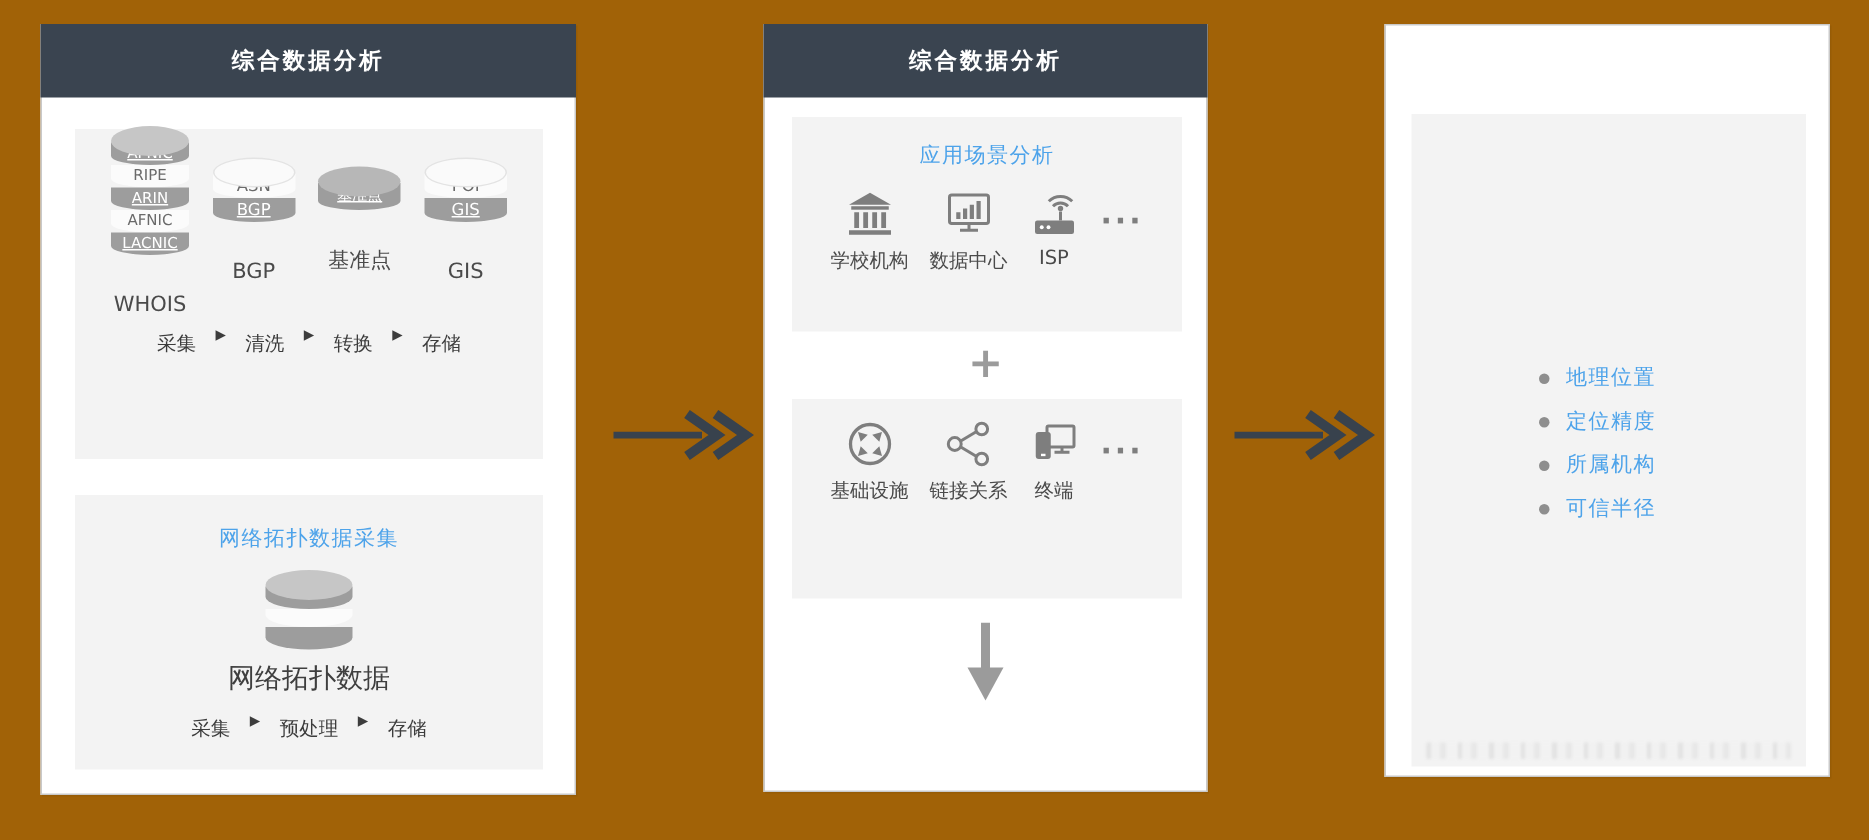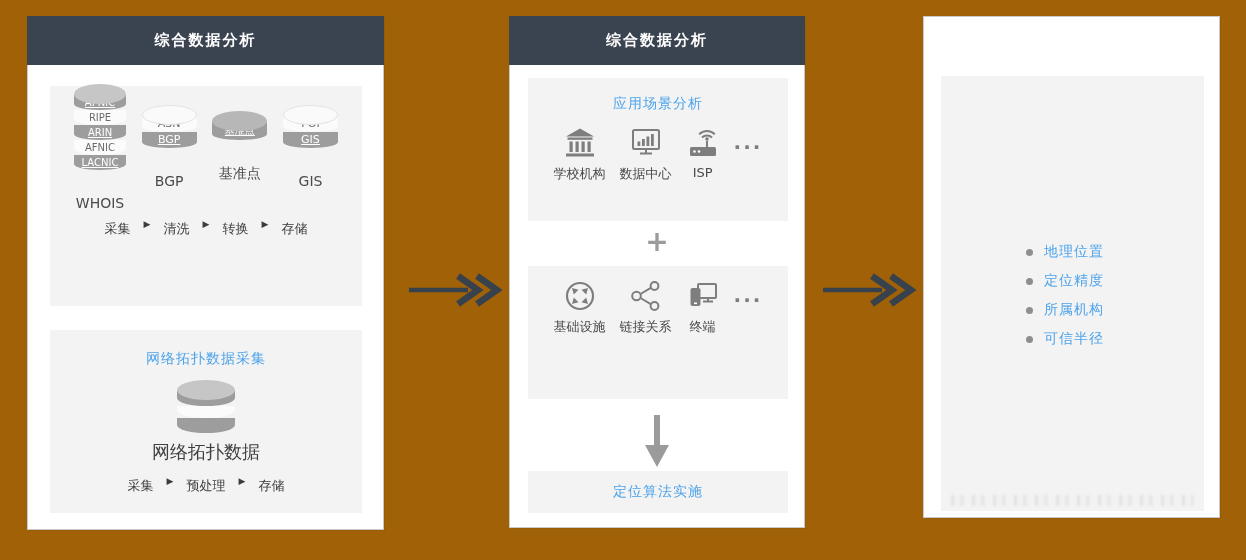--- a/index.html
+++ b/index.html
@@ -256,23 +256,20 @@
       </div>
     </div>
 
     <div id="m-down-arrow">
       <svg width="30" height="54" viewBox="0 0 30 54">
         <rect x="12" y="0" width="6" height="32" fill="#9b9b9b"></rect>
         <polygon points="3,30 27,30 15,52" fill="#9b9b9b"></polygon>
       </svg>
     </div>
 
-    <div class="gray-box" id="m-box3">
-      <span class="algo-title">定位算法实施</span>
-    </div>
   </div>
 
   <div class="big-arrow" id="arrow2">
     <svg width="96" height="36" viewBox="0 0 96 36">
       <line x1="1" y1="18" x2="60" y2="18" stroke="#38424d" stroke-width="4.5"></line>
       <path d="M50 4 L70 18 L50 32" fill="none" stroke="#38424d" stroke-width="6.5"></path>
       <path d="M69 4 L89 18 L69 32" fill="none" stroke="#38424d" stroke-width="6.5"></path>
     </svg>
   </div>
 

